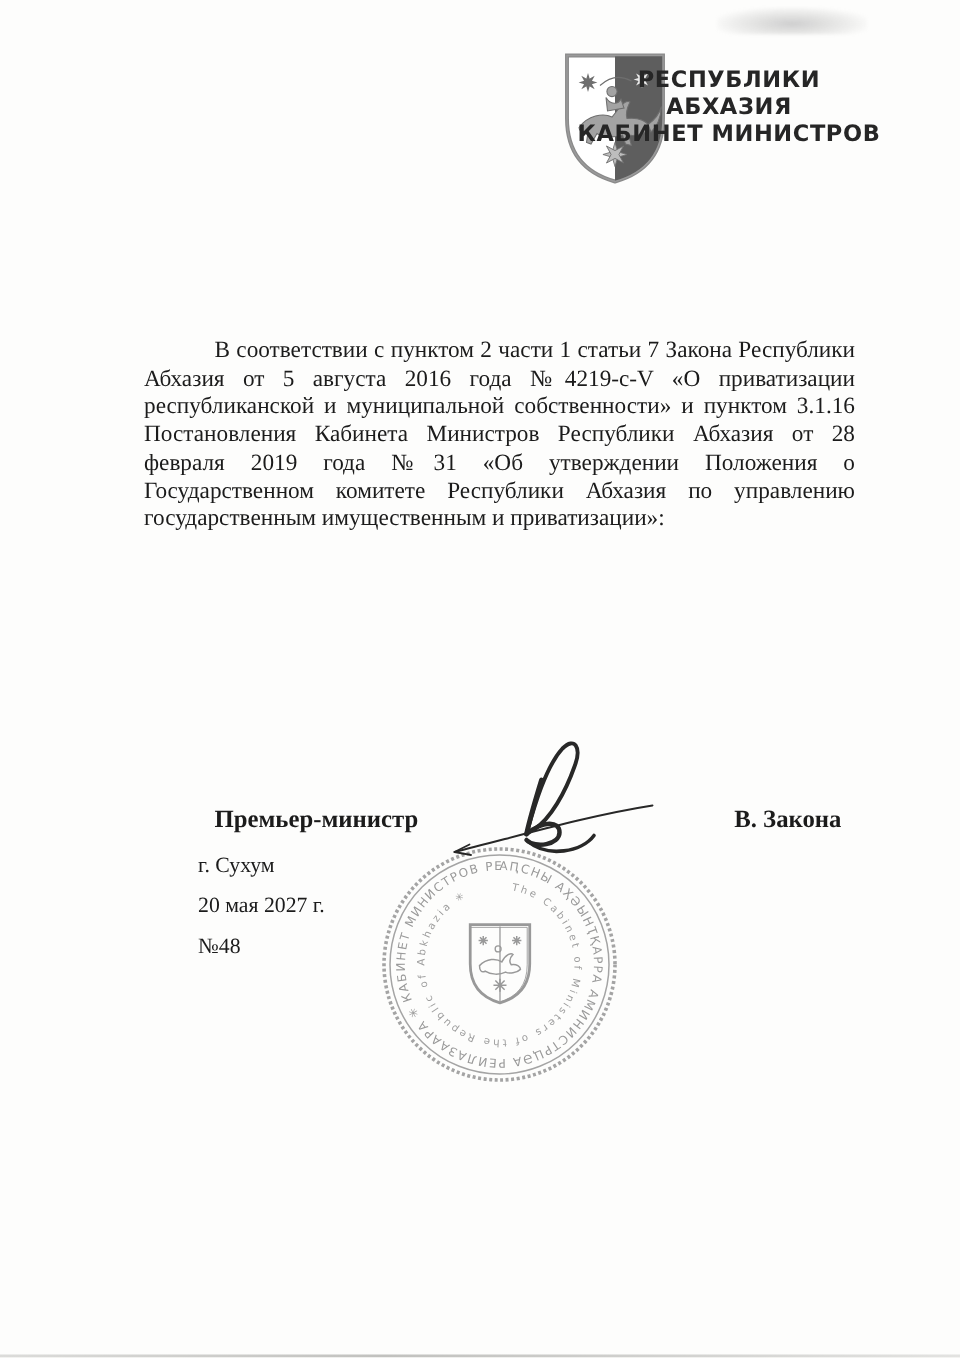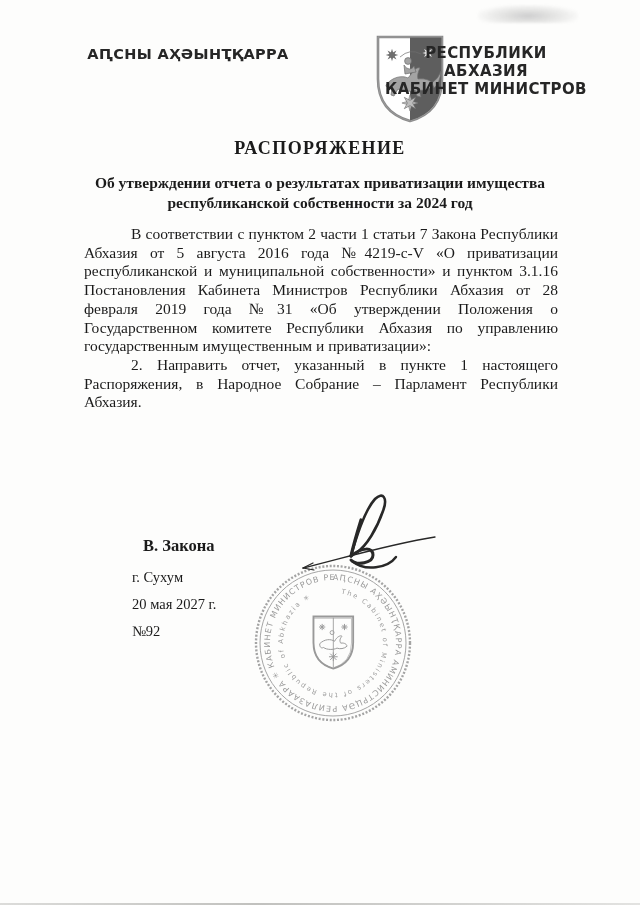--- a/index.html
+++ b/index.html
@@ -56,21 +56,21 @@
     font-size: 18px; letter-spacing: 1.4px;
   }
   .doc-subject {
     position: absolute; top: 173px; left: 50%; transform: translateX(-50%);
     width: 474px; text-align: center; font-weight: bold;
     font-size: 15.5px; line-height: 19.5px;
   }
 
   
   .doc-body {
-    position: absolute; top: 225px; left: 84px; width: 474px;
+    position: absolute; top: 225px; left: 96px; width: 474px;
     font-size: 15.5px; line-height: 18.7px;
     text-align: justify;
   }
   .doc-body p { margin: 0; text-indent: 47px; }
 
   
   .sig-row {
     position: absolute; top: 536px; left: 143px; width: 418px;
     display: flex; justify-content: space-between;
     font-weight: bold; font-size: 16.5px;
@@ -89,21 +89,20 @@
 </style>
 </head>
 <body>
 
 <div class="page">
 
   <div class="smudge"></div>
 
   <div class="letterhead">
     <div class="org-name abkhaz">
-      <div>АԤСНЫ АҲӘЫНҬҚАРРА</div>
     </div>
 
     <div class="emblem">
       <svg width="72" height="92" viewBox="0 0 72 92">
         <defs>
           <clipPath id="shieldClip">
             <path d="M4,4 H68 V46 Q68,79 36,88 Q4,79 4,46 Z"></path>
           </clipPath>
         </defs>
         <path d="M4,4 H68 V46 Q68,79 36,88 Q4,79 4,46 Z" fill="#ffffff" stroke="#8a8a8a" stroke-width="2.6"></path>
@@ -134,26 +133,23 @@
         </g>
       </svg>
     </div>
 
     <div class="org-name russian">
       <div>РЕСПУБЛИКИ АБХАЗИЯ</div>
       <div>КАБИНЕТ МИНИСТРОВ</div>
     </div>
   </div>
 
-  <div class="doc-type">РАСПОРЯЖЕНИЕ</div>
-  <div class="doc-subject">Об утверждении отчета о результатах приватизации имущества республиканской собственности за 2024 год</div>
 
   <div class="doc-body">
     <p>В соответствии с пунктом 2 части 1 статьи 7 Закона Республики Абхазия от 5 августа 2016 года №4219-с-V «О приватизации республиканской и муниципальной собственности» и пунктом 3.1.16 Постановления Кабинета Министров Республики Абхазия от 28 февраля 2019 года №31 «Об утверждении Положения о Государственном комитете Республики Абхазия по управлению государственным имущественным и приватизации»:</p>
-    <p>2. Направить отчет, указанный в пункте 1 настоящего Распоряжения, в Народное Собрание – Парламент Республики Абхазия.</p>
   </div>
 
   <div class="stamp">
     <svg width="162" height="162" viewBox="0 0 162 162">
       <defs>
         <path id="ringOuter" d="M 81 18 A 63 63 0 1 1 80.99 18"></path>
         <path id="ringInner" d="M 81 31 A 50 50 0 1 1 80.99 31"></path>
       </defs>
       <circle cx="81" cy="81" r="77" fill="none" stroke="#9b9b9b" stroke-width="2.4" stroke-dasharray="2 1.7"></circle>
       <circle cx="81" cy="81" r="73" fill="none" stroke="#9b9b9b" stroke-width="1"></circle>
@@ -186,23 +182,24 @@
         <path d="M8,78 l10,-5 M8,78 l11,2" stroke-width="1.2"></path>
         <path d="M66,30 C62,43 58,57 56,66" stroke-width="3.2"></path>
         <path d="M56,66 C60,52 68,22 80,9 C88,1 93,8 88,21 C82,38 72,56 61,63" stroke-width="2.6"></path>
         <path d="M56,66 C67,57 78,57 78,65 C78,73 62,76 56,70" stroke-width="3"></path>
         <path d="M57,71 C70,82 93,78 101,67" stroke-width="2.4"></path>
       </g>
     </svg>
   </div>
 
   <div class="sig-row">
+    <span>Премьер-министр</span>
     <span>В. Закона</span>
   </div>
 
   <div class="issue">
     <div class="line">г. Сухум</div>
     <div class="line">20 мая 2027 г.</div>
-    <div class="line">№92</div>
+    <div class="line">№48</div>
   </div>
 
   <div class="scan-edge-bottom"></div>
 </div>
 
 </body></html>

